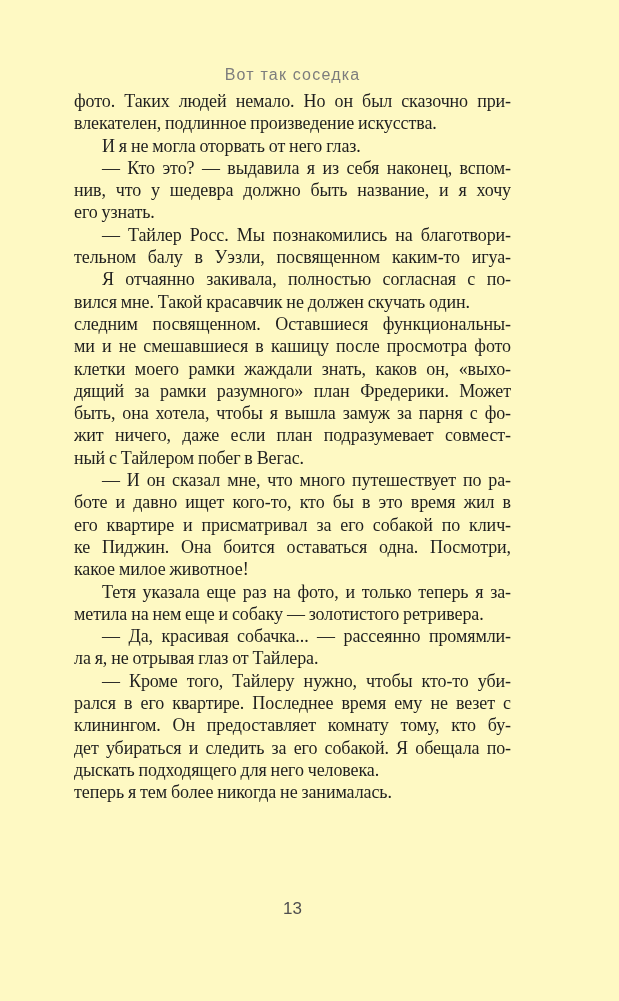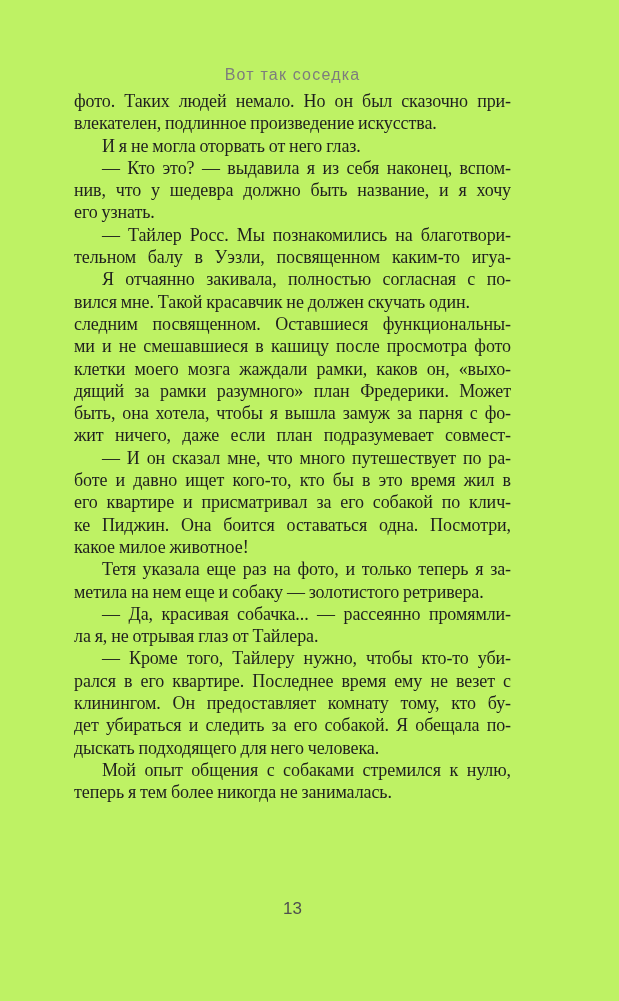--- a/index.html
+++ b/index.html
@@ -4,21 +4,21 @@
 <style>
   html, body {
     margin: 0;
     padding: 0;
     background: #ffffff;
   }
   .page {
     position: relative;
     width: 619px;
     height: 1001px;
-    background: #bef264;
+    background: #fef9c3;
     overflow: hidden;
     font-family: "Liberation Serif", serif;
   }
   .running-head {
     position: absolute;
     top: 66px;
     left: 74px;
     width: 437px;
     text-align: center;
     font-family: "Liberation Sans", sans-serif;
@@ -74,36 +74,36 @@
       <div class="text-line indent last">И я не могла оторвать от него глаз.</div>
       <div class="text-line indent">— Кто это? — выдавила я из себя наконец, вспом-</div>
       <div class="text-line">нив, что у шедевра должно быть название, и я хочу</div>
       <div class="text-line last">его узнать.</div>
       <div class="text-line indent">— Тайлер Росс. Мы познакомились на благотвори-</div>
       <div class="text-line">тельном балу в Уэзли, посвященном каким-то игуа-</div>
       <div class="text-line indent">Я отчаянно закивала, полностью согласная с по-</div>
       <div class="text-line last">вился мне. Такой красавчик не должен скучать один.</div>
       <div class="text-line">следним посвященном. Оставшиеся функциональны-</div>
       <div class="text-line">ми и не смешавшиеся в кашицу после просмотра фото</div>
-      <div class="text-line">клетки моего мозга жаждали рамки, каков он, «выхо-</div>
+      <div class="text-line">клетки моего рамки жаждали знать, каков он, «выхо-</div>
       <div class="text-line">дящий за рамки разумного» план Фредерики. Может</div>
       <div class="text-line">быть, она хотела, чтобы я вышла замуж за парня с фо-</div>
       <div class="text-line">жит ничего, даже если план подразумевает совмест-</div>
+      <div class="text-line last">ный с Тайлером побег в Вегас.</div>
       <div class="text-line indent">— И он сказал мне, что много путешествует по ра-</div>
       <div class="text-line">боте и давно ищет кого-то, кто бы в это время жил в</div>
       <div class="text-line">его квартире и присматривал за его собакой по клич-</div>
       <div class="text-line">ке Пиджин. Она боится оставаться одна. Посмотри,</div>
       <div class="text-line last">какое милое животное!</div>
       <div class="text-line indent">Тетя указала еще раз на фото, и только теперь я за-</div>
       <div class="text-line last">метила на нем еще и собаку — золотистого ретривера.</div>
       <div class="text-line indent">— Да, красивая собачка... — рассеянно промямли-</div>
       <div class="text-line last">ла я, не отрывая глаз от Тайлера.</div>
       <div class="text-line indent">— Кроме того, Тайлеру нужно, чтобы кто-то уби-</div>
       <div class="text-line">рался в его квартире. Последнее время ему не везет с</div>
       <div class="text-line">клинингом. Он предоставляет комнату тому, кто бу-</div>
       <div class="text-line">дет убираться и следить за его собакой. Я обещала по-</div>
       <div class="text-line last">дыскать подходящего для него человека.</div>
-      <div class="text-line indent">Мой опыт общения с собаками стремился к нулю,</div>
       <div class="text-line last">теперь я тем более никогда не занималась.</div>
     </div>
 
   <div class="page-number">13</div>
 </div>
 
 </body></html>

